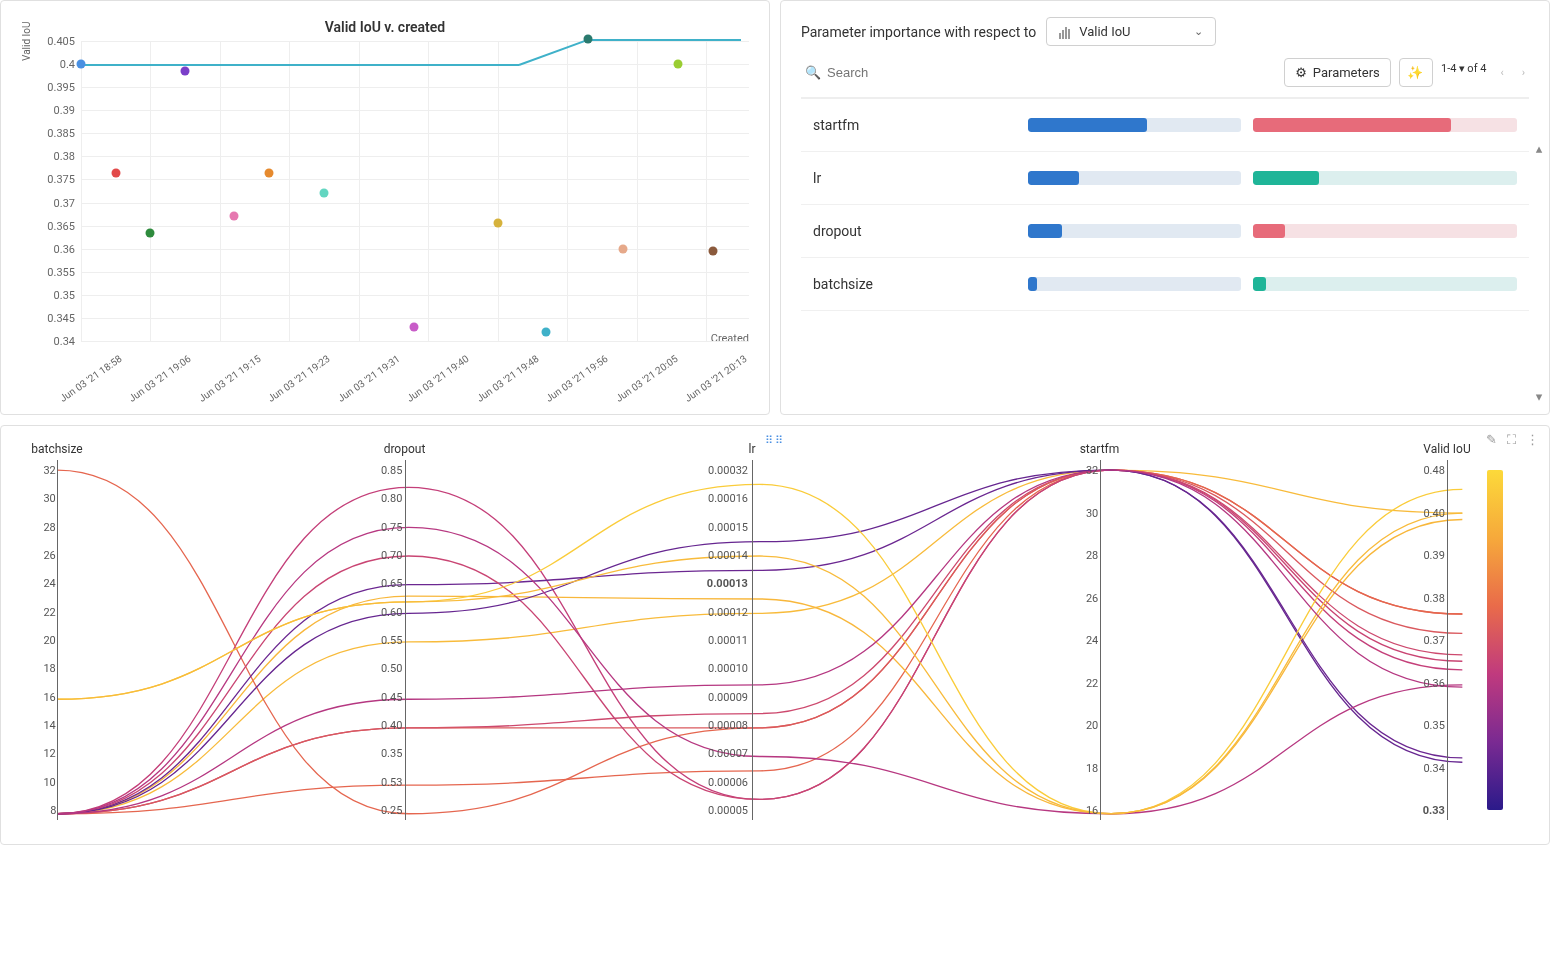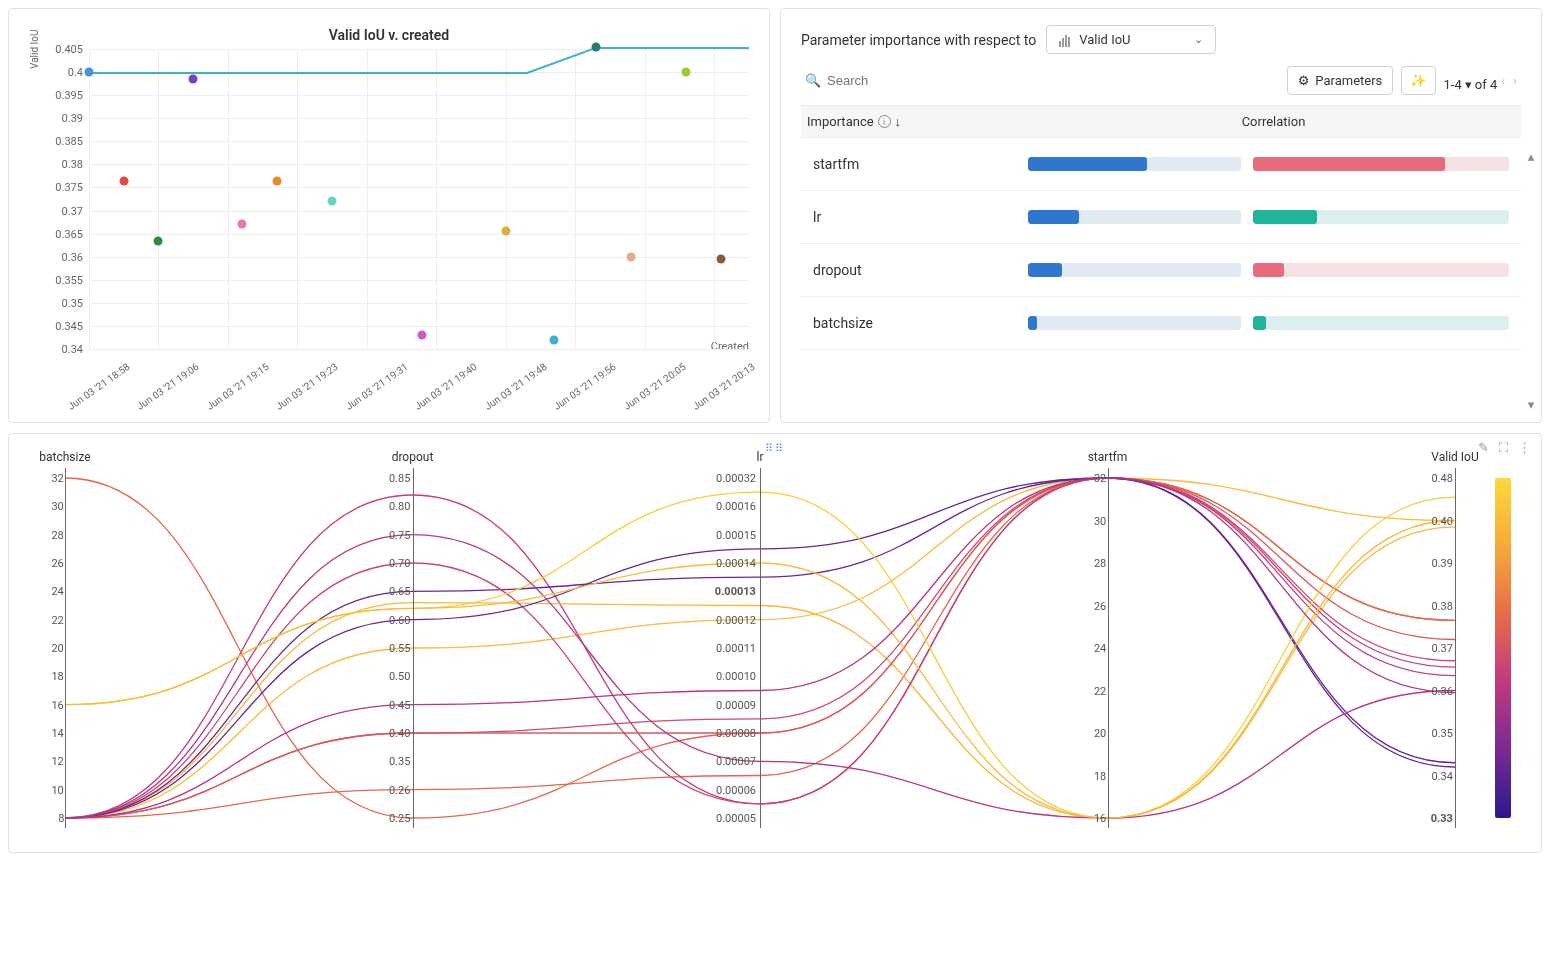--- a/index.html
+++ b/index.html
@@ -1,17 +1,17 @@
 <!DOCTYPE html>
 <html><head>
 <meta charset="utf-8">
 <style>
   html,body{margin:0;padding:0;background:#fff;font-family:-apple-system,BlinkMacSystemFont,"Segoe UI",Roboto,sans-serif;font-size:13px;color:#333}
   *{box-sizing:border-box}
-  .grid{display:grid;grid-template-columns:1fr 1fr;grid-template-rows:auto auto;gap:10px;padding:8px;width:1550px}
+  .grid{display:grid;grid-template-columns:1fr 1fr;grid-template-rows:auto auto;gap:10px;padding:0;width:1550px}
   .panel{border:1px solid #e0e0e0;border-radius:4px;background:#fff;position:relative;overflow:hidden}
   
   #p-scatter{height:415px}
   .scatter-title{text-align:center;font-weight:600;font-size:14px;padding:18px 0 6px}
   .scatter-body{position:relative;height:330px;margin:0 20px 0 80px}
   .hgrid,.vgrid{position:absolute;background:#eee}
   .hgrid{height:1px;left:0;right:0}
   .vgrid{width:1px;top:0;bottom:0}
   .ytick{position:absolute;right:100%;padding-right:6px;font-size:11px;color:#666;transform:translateY(-50%);white-space:nowrap}
   .xtick{position:absolute;top:100%;font-size:10px;color:#666;transform:translateX(-50%) rotate(-35deg);transform-origin:right top;text-align:right;white-space:nowrap;margin-top:12px}
@@ -26,21 +26,21 @@
   .metric-select{display:flex;align-items:center;gap:8px;border:1px solid #d0d0d0;border-radius:4px;padding:6px 12px;min-width:170px;justify-content:space-between;cursor:pointer}
   .metric-select .mleft{display:flex;gap:8px;align-items:center}
   .bars-icon span{display:inline-block;width:2px;background:#999;margin-right:1px;vertical-align:bottom}
   .chev{font-size:11px;color:#666}
   .imp-toolbar{display:flex;align-items:center;gap:8px;margin-bottom:10px}
   .search-wrap{flex:1;position:relative}
   .search-wrap input{width:100%;border:none;outline:none;padding:6px 6px 6px 26px;font-size:13px;color:#666}
   .search-wrap .sicon{position:absolute;left:4px;top:6px;color:#999;font-size:13px}
   .tool-btn{display:flex;align-items:center;gap:6px;border:1px solid #d0d0d0;border-radius:4px;padding:6px 10px;font-size:13px;cursor:pointer;background:#fff}
   .icon-btn{border:1px solid #d0d0d0;border-radius:4px;padding:6px 8px;cursor:pointer;background:#fff;display:flex;align-items:center;color:#666}
-  .pager{display:flex;align-items:flex-end;font-size:13px;color:#333}
+  .pager{display:flex;align-items:flex-start;gap:10px;font-size:11px;color:#333}
   .pager .arrow{color:#bbb;cursor:pointer;padding:4px}
   .imp-table-head{display:flex;background:#f5f6f7;border-top:1px solid #eee;border-bottom:1px solid #eee;font-size:13px;color:#333}
   .imp-col-p{flex:0 0 215px;padding:8px 6px}
   .imp-col-i{flex:0 0 225px;padding:8px 6px;display:flex;align-items:center;gap:4px}
   .imp-col-c{flex:1;padding:8px 6px;text-align:center}
   .imp-row{display:flex;align-items:center;border-bottom:1px solid #f0f0f0;padding:10px 6px;font-size:14px}
   .bar-track{height:14px;border-radius:3px;background:#e1e9f2;position:relative;overflow:hidden}
   .bar-fill{position:absolute;top:0;bottom:0;border-radius:3px}
   .bar-imp{left:0;background:#2f77cc}
   .corr-track{height:14px;border-radius:3px;background:#dcefee;position:relative;overflow:hidden}
@@ -161,26 +161,20 @@
       <div class="icon-btn">
           <span>✨</span>
         </div>
       <div class="pager">
         <span><span>1-4</span> ▾ <span>of 4</span></span>
         <span class="arrow">‹</span>
         <span class="arrow">›</span>
       </div>
     </div>
     <div class="imp-table-head">
-      <div class="imp-col-i">
-        <span>Importance</span>
-        <span class="info-icon">i</span>
-        <span>↓</span>
-      </div>
-      <div class="imp-col-c">Correlation</div>
     </div>
     <div id="imp-rows">
         <div class="imp-row">
           <div class="imp-col-p">startfm</div>
           <div class="imp-col-i" style="display: block;">
             <div class="bar-track">
               <div class="bar-fill bar-imp" style="width: 56%;"></div>
             </div>
           </div>
           <div class="imp-col-c">
@@ -270,21 +264,21 @@
         <div class="par-tick" style="left: 30px; top: 180px; right: auto; transform: translate(-110%, -50%);">20</div>
         <div class="par-tick" style="left: 30px; top: 151.667px; right: auto; transform: translate(-110%, -50%);">22</div>
         <div class="par-tick" style="left: 30px; top: 123.333px; right: auto; transform: translate(-110%, -50%);">24</div>
         <div class="par-tick" style="left: 30px; top: 95px; right: auto; transform: translate(-110%, -50%);">26</div>
         <div class="par-tick" style="left: 30px; top: 66.6667px; right: auto; transform: translate(-110%, -50%);">28</div>
         <div class="par-tick" style="left: 30px; top: 38.3333px; right: auto; transform: translate(-110%, -50%);">30</div>
         <div class="par-tick" style="left: 30px; top: 10px; right: auto; transform: translate(-110%, -50%);">32</div>
         <div class="par-axis" style="left: 377.5px;"></div>
         <div class="par-axis-label" style="left: 377.5px;">dropout</div>
         <div class="par-tick" style="left: 377.5px; top: 350px; right: auto; transform: translate(-110%, -50%);">0.25</div>
-        <div class="par-tick" style="left: 377.5px; top: 321.667px; right: auto; transform: translate(-110%, -50%);">0.26</div>
+        <div class="par-tick" style="left: 377.5px; top: 321.667px; right: auto; transform: translate(-110%, -50%);">0.53</div>
         <div class="par-tick" style="left: 377.5px; top: 293.333px; right: auto; transform: translate(-110%, -50%);">0.35</div>
         <div class="par-tick" style="left: 377.5px; top: 265px; right: auto; transform: translate(-110%, -50%);">0.40</div>
         <div class="par-tick" style="left: 377.5px; top: 236.667px; right: auto; transform: translate(-110%, -50%);">0.45</div>
         <div class="par-tick" style="left: 377.5px; top: 208.333px; right: auto; transform: translate(-110%, -50%);">0.50</div>
         <div class="par-tick" style="left: 377.5px; top: 180px; right: auto; transform: translate(-110%, -50%);">0.55</div>
         <div class="par-tick" style="left: 377.5px; top: 151.667px; right: auto; transform: translate(-110%, -50%);">0.60</div>
         <div class="par-tick" style="left: 377.5px; top: 123.333px; right: auto; transform: translate(-110%, -50%);">0.65</div>
         <div class="par-tick" style="left: 377.5px; top: 95px; right: auto; transform: translate(-110%, -50%);">0.70</div>
         <div class="par-tick" style="left: 377.5px; top: 66.6667px; right: auto; transform: translate(-110%, -50%);">0.75</div>
         <div class="par-tick" style="left: 377.5px; top: 38.3333px; right: auto; transform: translate(-110%, -50%);">0.80</div>

